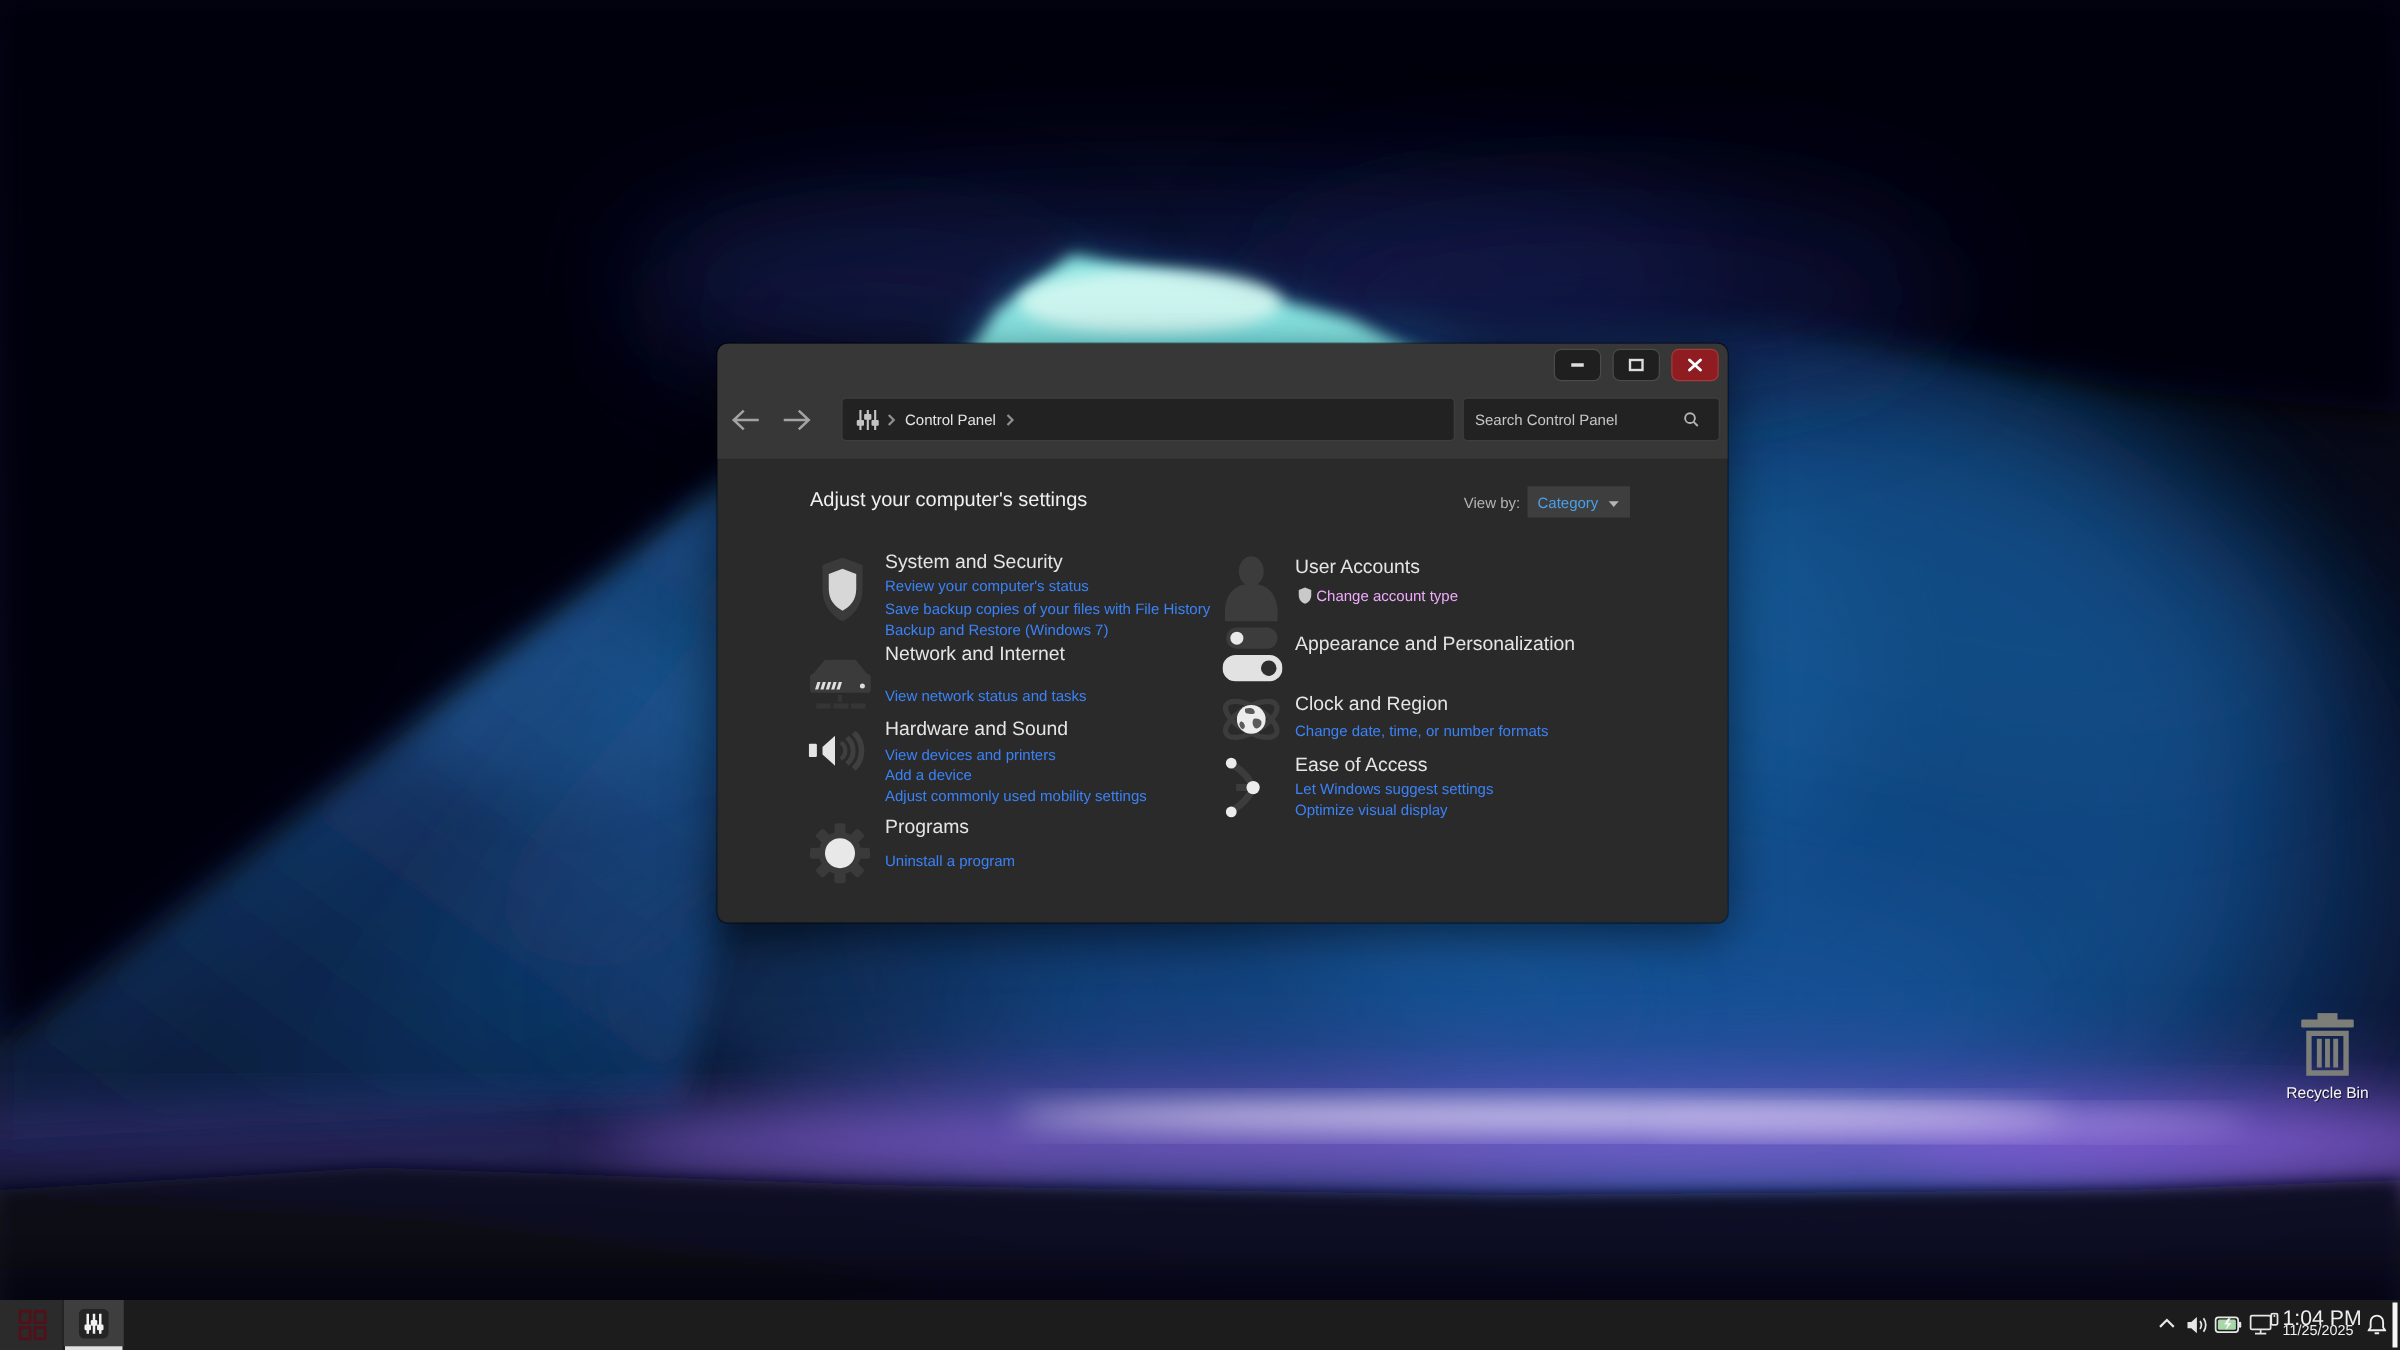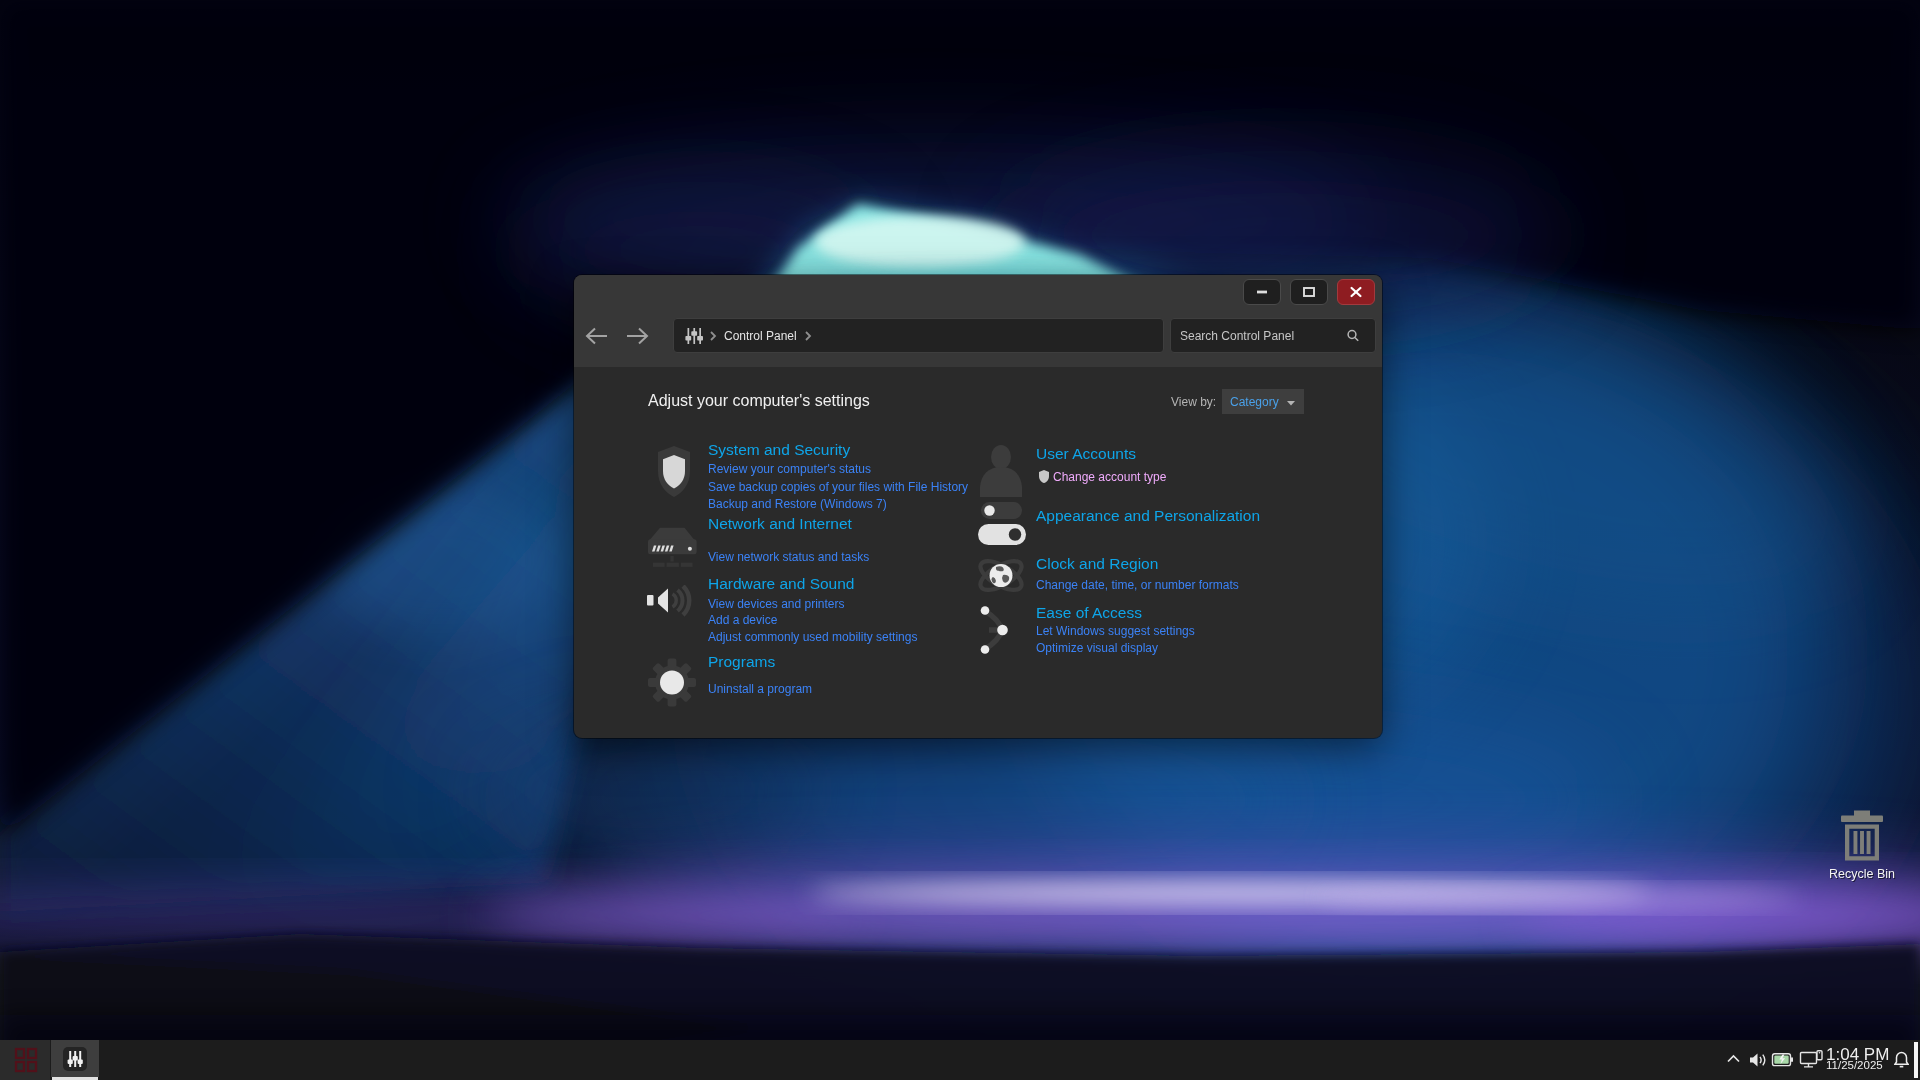--- a/index.html
+++ b/index.html
@@ -2,21 +2,21 @@
 <html><head><meta charset="utf-8"><style>
 html,body{margin:0;padding:0;width:1920px;height:1080px;overflow:hidden;background:#06070f;font-family:"Liberation Sans",sans-serif;}
 .abs{position:absolute;}
 #wall{position:absolute;left:0;top:0;}
 #win{position:absolute;left:574px;top:275px;width:808px;height:463px;background:#2a2a2a;border-radius:8px;box-shadow:0 0 0 1px rgba(0,0,0,.45), 0 10px 40px rgba(0,0,0,.55);}
 #topband{position:absolute;left:0;top:0;width:808px;height:92px;background:#373737;border-radius:8px 8px 0 0;}
 .wbtn{position:absolute;top:4px;width:38px;height:26px;border-radius:6px;background:#1f1f1f;border:1px solid #4a4a4a;box-sizing:border-box;}
 #btnclose{background:#8e1c21;border-color:#a23a3e;}
 .bcbox{position:absolute;top:43px;height:35px;background:#222222;border:1px solid #3e3e3e;border-radius:4px;box-sizing:border-box;}
 .txt{position:absolute;white-space:nowrap;}
-.h1{font-size:15.5px;color:#0ea5e9;}
+.h1{font-size:15.5px;color:#e5e5e5;}
 .sub{font-size:12px;color:#3b82f6;}
 #bar{position:absolute;left:0;top:1040px;width:1920px;height:40px;background:#1c1c1c;}
 </style></head>
 <body>
 <svg id="wall" width="1920" height="1080" viewBox="0 0 1920 1080">
 <defs>
 <linearGradient id="base" x1="0" y1="0" x2="0" y2="1">
  <stop offset="0" stop-color="#04040a"></stop>
         <stop offset="0.45" stop-color="#090b1a"></stop>
         <stop offset="0.8" stop-color="#0b0f24"></stop>

